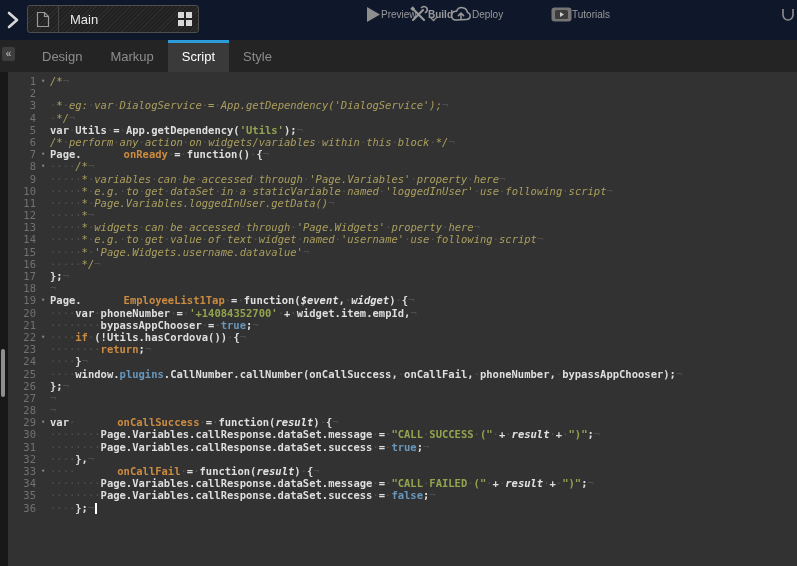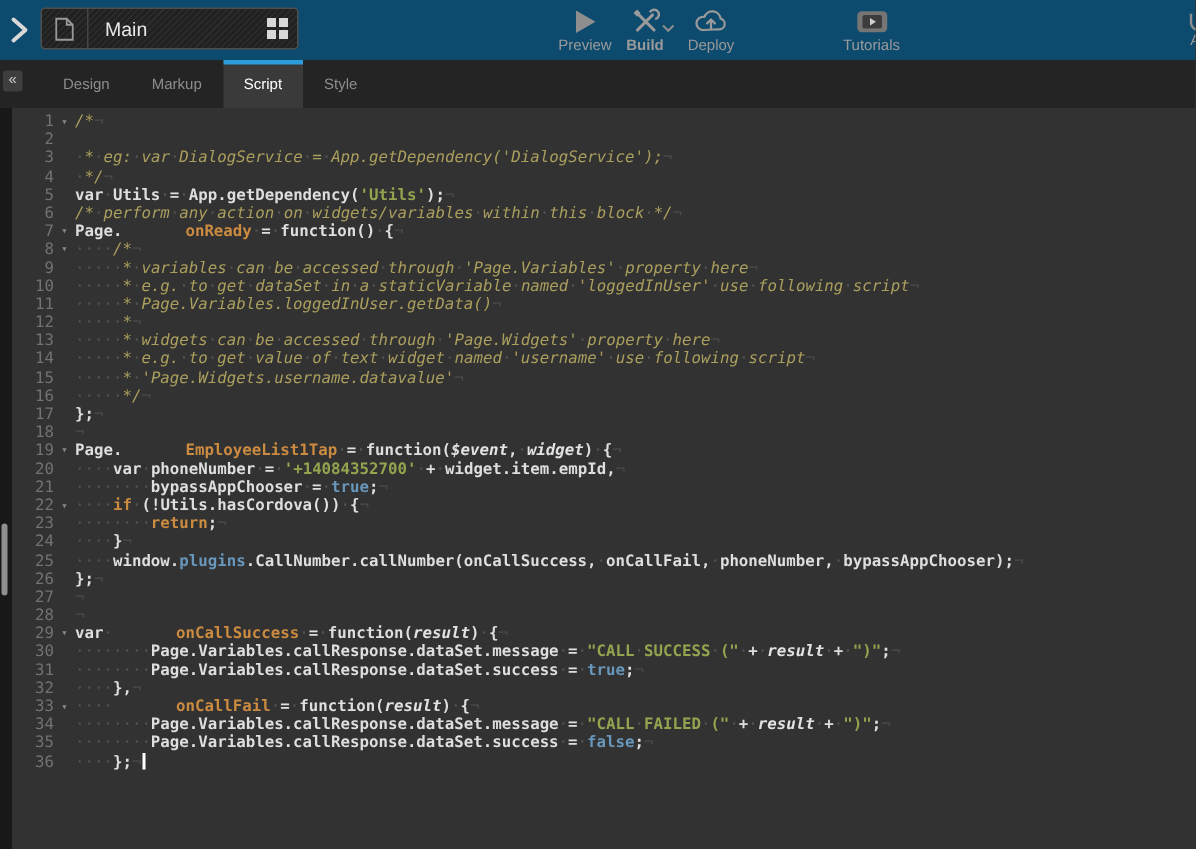--- a/index.html
+++ b/index.html
@@ -2,43 +2,43 @@
 <html><head>
 <meta charset="utf-8">
 <style>
   html,body{margin:0;padding:0;}
   body{
     width:797px;height:566px;overflow:hidden;position:relative;
     background:#323232;font-family:"Liberation Sans",sans-serif;
     -webkit-font-smoothing:antialiased;
   }
   
-  .toolbar{position:absolute;top:0;left:0;right:0;height:40px;background:#0c4a6e;}
+  .toolbar{position:absolute;top:0;left:0;right:0;height:40px;background:#0f172a;}
   .chev-btn{position:absolute;left:6px;top:9px;width:16px;height:22px;display:flex;align-items:center;}
   .page-switcher{
     position:absolute;left:27px;top:5px;width:172px;height:28px;box-sizing:border-box;
     border:1px solid #4e4e4e;border-radius:3px;display:flex;align-items:center;
     background-color:#212121;
     background-image:repeating-linear-gradient(135deg, rgba(255,255,255,0.05) 0px, rgba(255,255,255,0.05) 1px, transparent 1px, transparent 3px);
   }
   .ps-icon{width:30px;height:100%;display:flex;align-items:center;justify-content:center;border-right:1px solid #454545;}
   .ps-label{flex:1;padding-left:11px;color:#e8e8e8;font-size:13px;}
   .ps-grid{width:26px;display:flex;align-items:center;justify-content:center;}
   .grid4{display:grid;grid-template-columns:6px 6px;grid-template-rows:6px 6px;gap:2px;}
   .grid4 span{background:#d8d8d8;}
-  .tb-action{position:absolute;top:4px;display:flex;flex-direction:column;align-items:center;color:#9a9a9a;font-size:10px;cursor:default;}
+  .tb-action{position:absolute;top:4px;display:flex;flex-direction:row;align-items:center;color:#9a9a9a;font-size:10px;cursor:default;}
   .tb-action .ic{height:20px;display:flex;align-items:center;justify-content:center;position:relative;}
   .tb-action .lbl{margin-top:1px;white-space:nowrap;}
   .build-caret{position:absolute;right:-10px;bottom:2px;}
   
   .tabbar{position:absolute;top:40px;left:0;right:0;height:32px;background:#242424;}
   .collapse-btn{position:absolute;left:2px;top:7px;width:13px;height:14px;background:#3e3e3e;
     color:#c9c9c9;font-size:10px;line-height:14px;text-align:center;border-radius:2px;}
   .tabs{position:absolute;left:28px;top:0;height:32px;display:flex;}
-  .tab{padding:0 14px;font-size:10px;color:#8d8d8d;border-top:3px solid transparent;
+  .tab{padding:0 14px;font-size:13px;color:#8d8d8d;border-top:3px solid transparent;
     box-sizing:border-box;line-height:28px;height:32px;}
   .tab.active{background:#3a3a3a;color:#ffffff;border-top-color:#2d9cdb;}
   
   .editor{position:absolute;top:72px;left:0;right:0;bottom:0;background:#323232;
     font-family:"DejaVu Sans Mono",monospace;font-size:10.5px;line-height:12.2px;}
   .left-strip{position:absolute;left:0;top:0;bottom:0;width:8px;background:#181818;}
   .left-thumb{position:absolute;left:1px;top:277px;width:4px;height:48px;background:#8f8f8f;border-radius:2px;}
   .code-host{position:absolute;left:8px;top:3px;right:0;}
   .cl{display:flex;height:12.2px;}
   .ln{flex:none;width:28px;text-align:right;color:#727272;font-weight:normal;}

